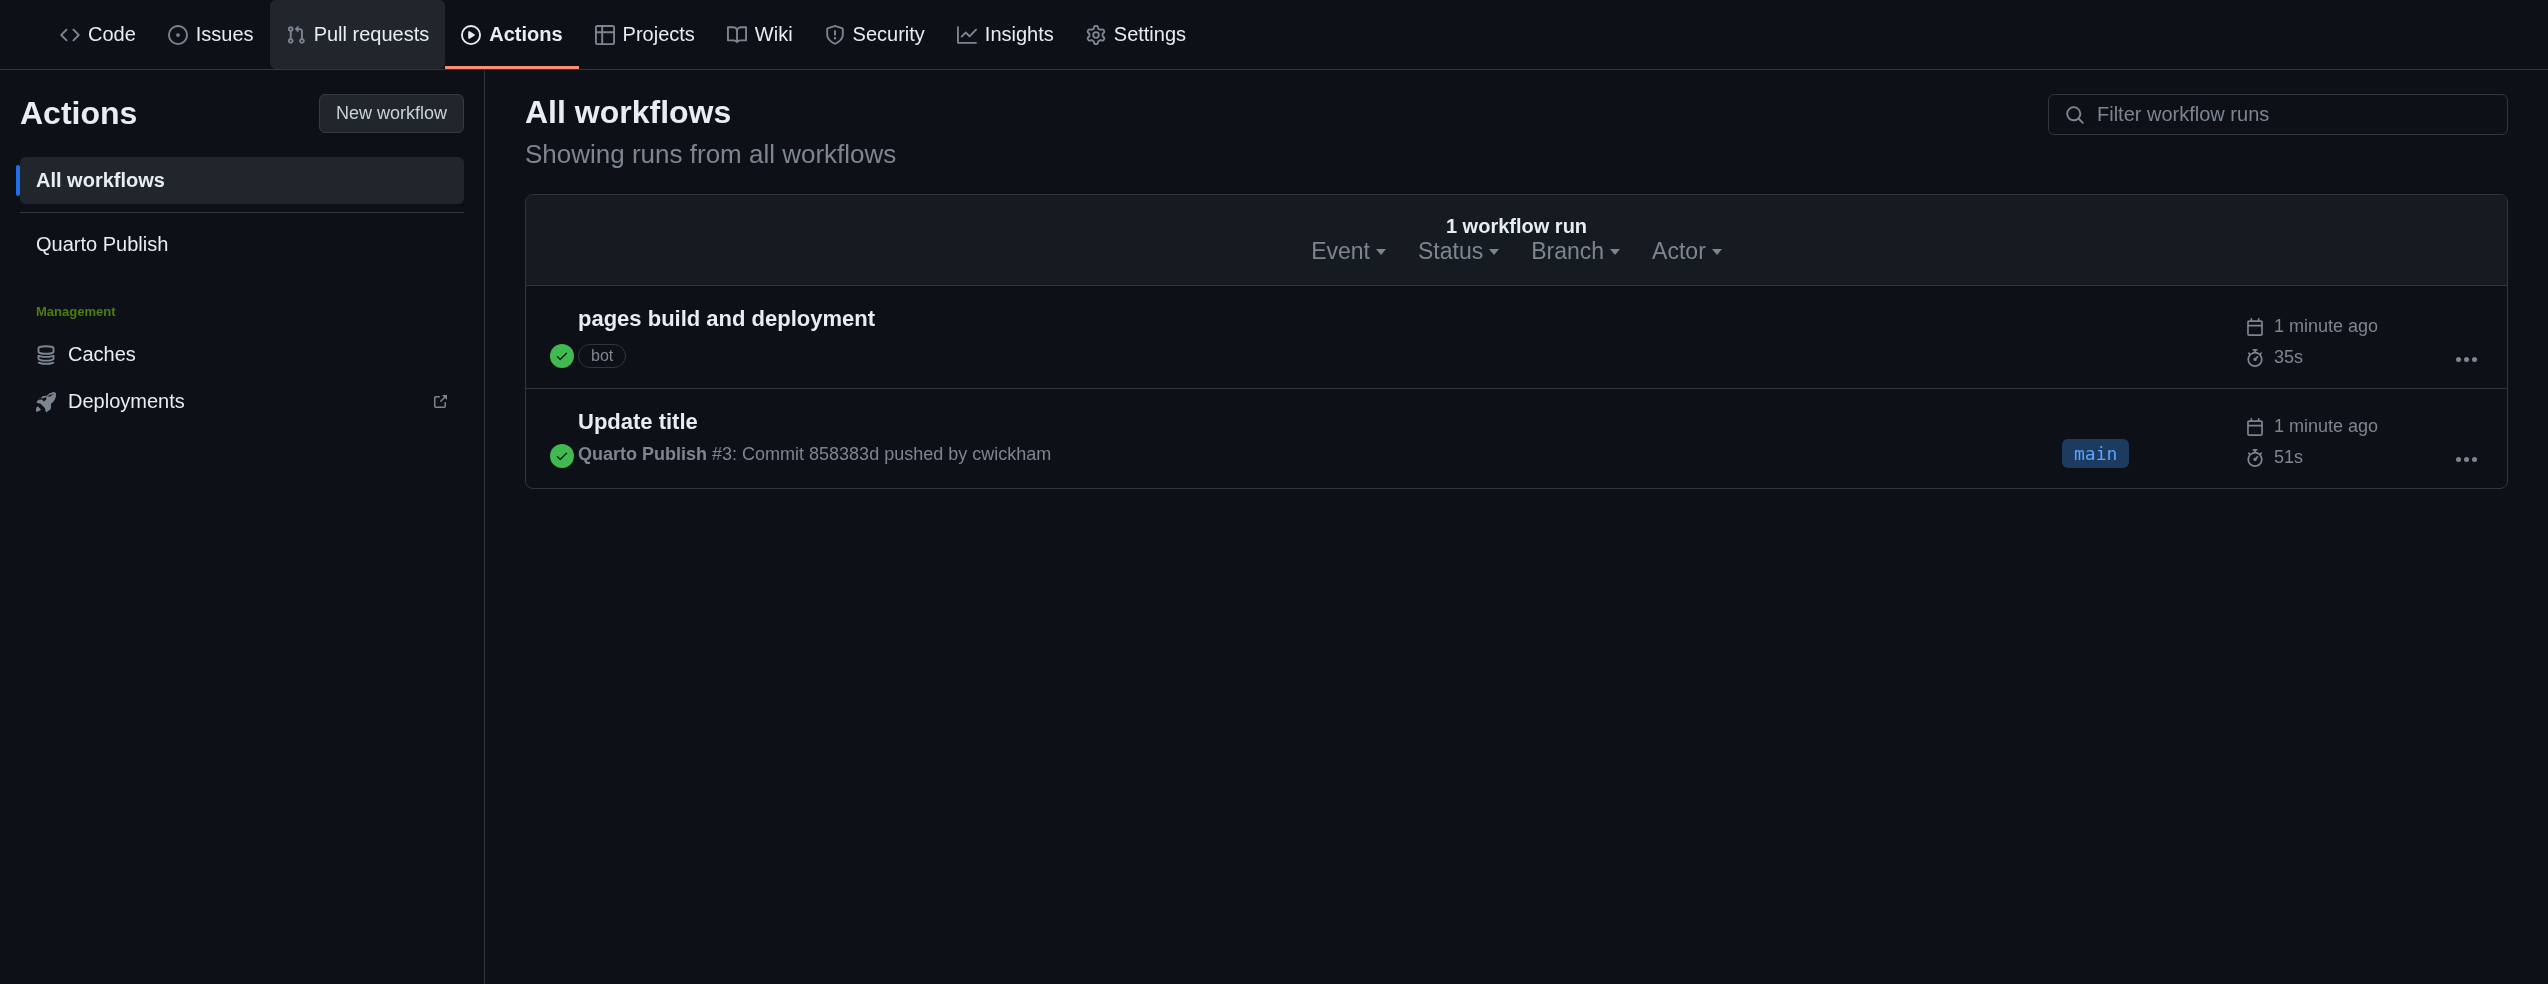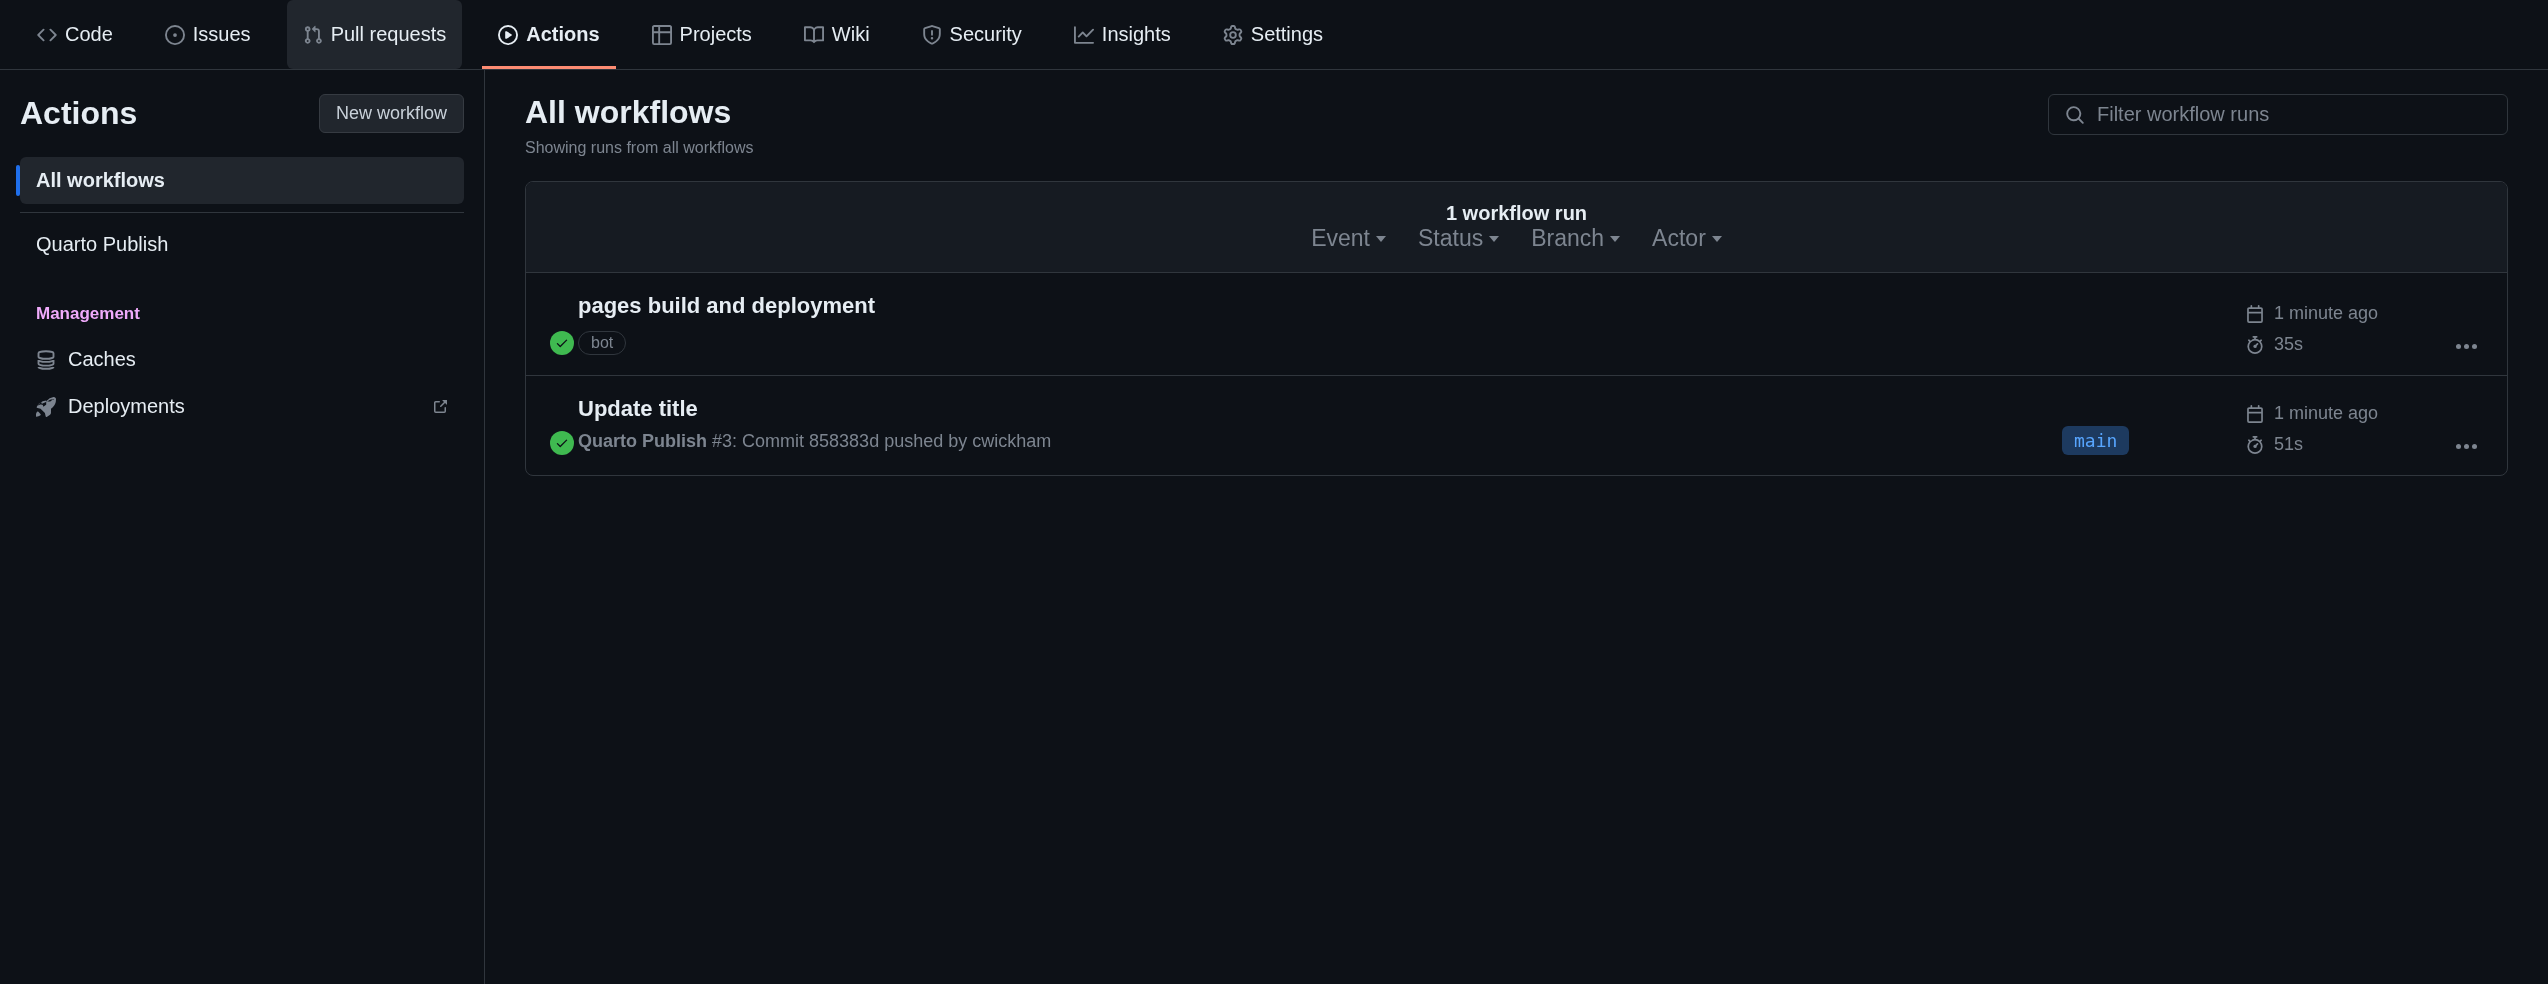--- a/index.html
+++ b/index.html
@@ -5,22 +5,22 @@
     * { box-sizing: border-box; margin: 0; padding: 0; }
     body {
       background: #0d1117;
       color: #e6edf3;
       font-family: -apple-system, BlinkMacSystemFont, "Segoe UI", Helvetica, Arial, sans-serif;
       font-size: 14px;
     }
     .repo-nav {
       display: flex;
       align-items: center;
-      gap: 20px;
-      padding: 0 21px;
+      gap: 0;
+      padding: 0 44px;
       border-bottom: 1px solid #30363d;
       height: 70px;
     }
     .nav-item {
       display: flex;
       align-items: center;
       gap: 8px;
       padding: 8px 16px;
       color: #e6edf3;
       font-size: 20px;
@@ -86,32 +86,32 @@
       position: absolute;
       left: -4px;
       top: 8px;
       bottom: 8px;
       width: 4px;
       background: #1f6feb;
       border-radius: 2px;
     }
     .sidebar-divider { border-top: 1px solid #30363d; margin: 8px 0; }
     .sidebar-section-label {
-      color: #f0abfc;
-      font-size: 17px;
+      color: #4d7c0f;
+      font-size: 13px;
       font-weight: 600;
       padding: 12px 16px;
     }
     .sidebar-icon { width: 20px; height: 20px; fill: #7d8590; }
     .external-icon { margin-left: auto; width: 16px; height: 16px; fill: #7d8590; }
     .main { flex: 1; padding: 24px 40px; }
     .main-header { margin-bottom: 24px; }
     .main-title-row { display: flex; justify-content: space-between; align-items: flex-start; }
     .main-title { font-size: 32px; font-weight: 600; margin-bottom: 8px; }
-    .main-subtitle { color: #7d8590; font-size: 16px; }
+    .main-subtitle { color: #7d8590; font-size: 26px; }
     .search-box {
       display: flex;
       align-items: center;
       gap: 12px;
       background: #0d1117;
       border: 1px solid #30363d;
       border-radius: 6px;
       padding: 8px 16px;
       width: 460px;
     }

